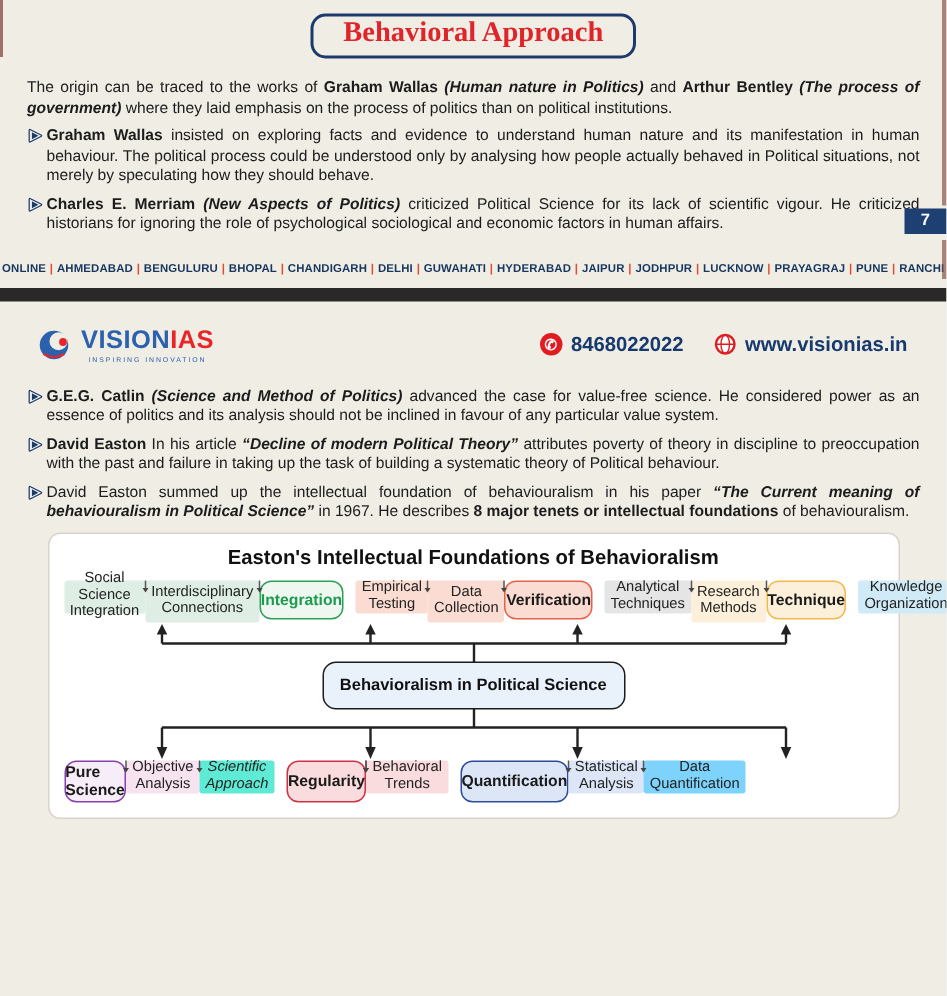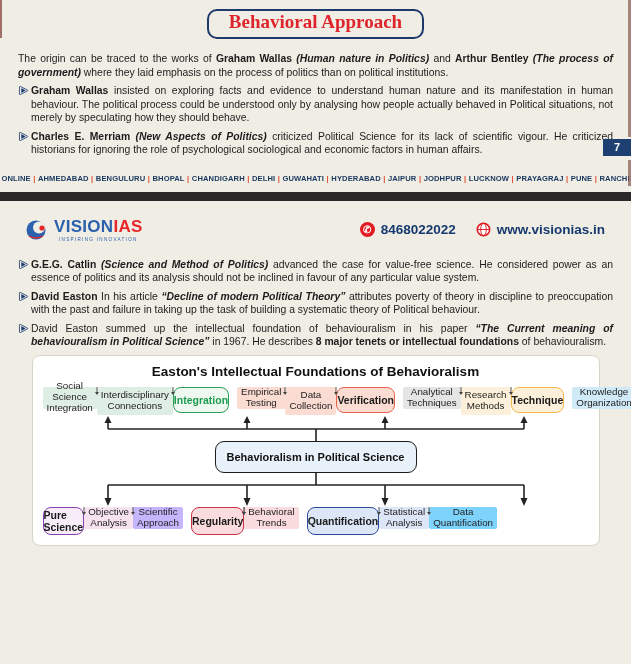--- a/index.html
+++ b/index.html
@@ -226,21 +226,21 @@
         <div class="center-box">Behavioralism in Political Science</div>
       </div>
 
       <div class="grid">
 
         <div class="col">
           <div class="head" style="border-color: rgb(138, 63, 176); background-color: rgb(246, 237, 249);">Pure Science</div>
           <div class="dash"></div>
           <div class="box r5" style="background-color: rgb(246, 227, 239);">Objective Analysis</div>
           <div class="dash"></div>
-          <div class="box r6" style="background-color: #c4b5fd;">Scientific Approach</div>
+          <div class="box r6" style="background-color: #5eead4; font-style: italic;">Scientific Approach</div>
         </div>
 
         <div class="col">
           <div class="head" style="border-color: rgb(206, 50, 70); background-color: rgb(250, 219, 222);">Regularity</div>
           <div class="dash"></div>
           <div class="dash"></div>
           <div class="box r6" style="background-color: rgb(250, 219, 222);">Behavioral Trends</div>
         </div>
 
         <div class="col">

